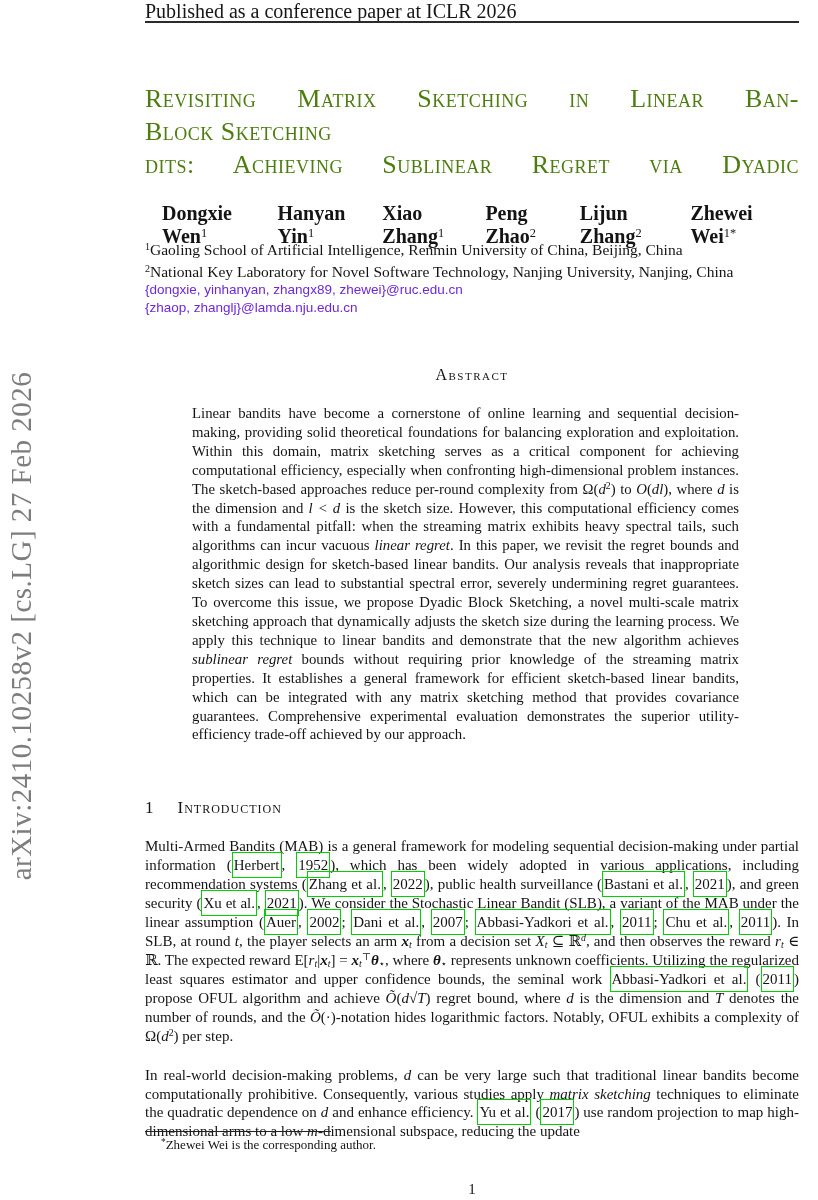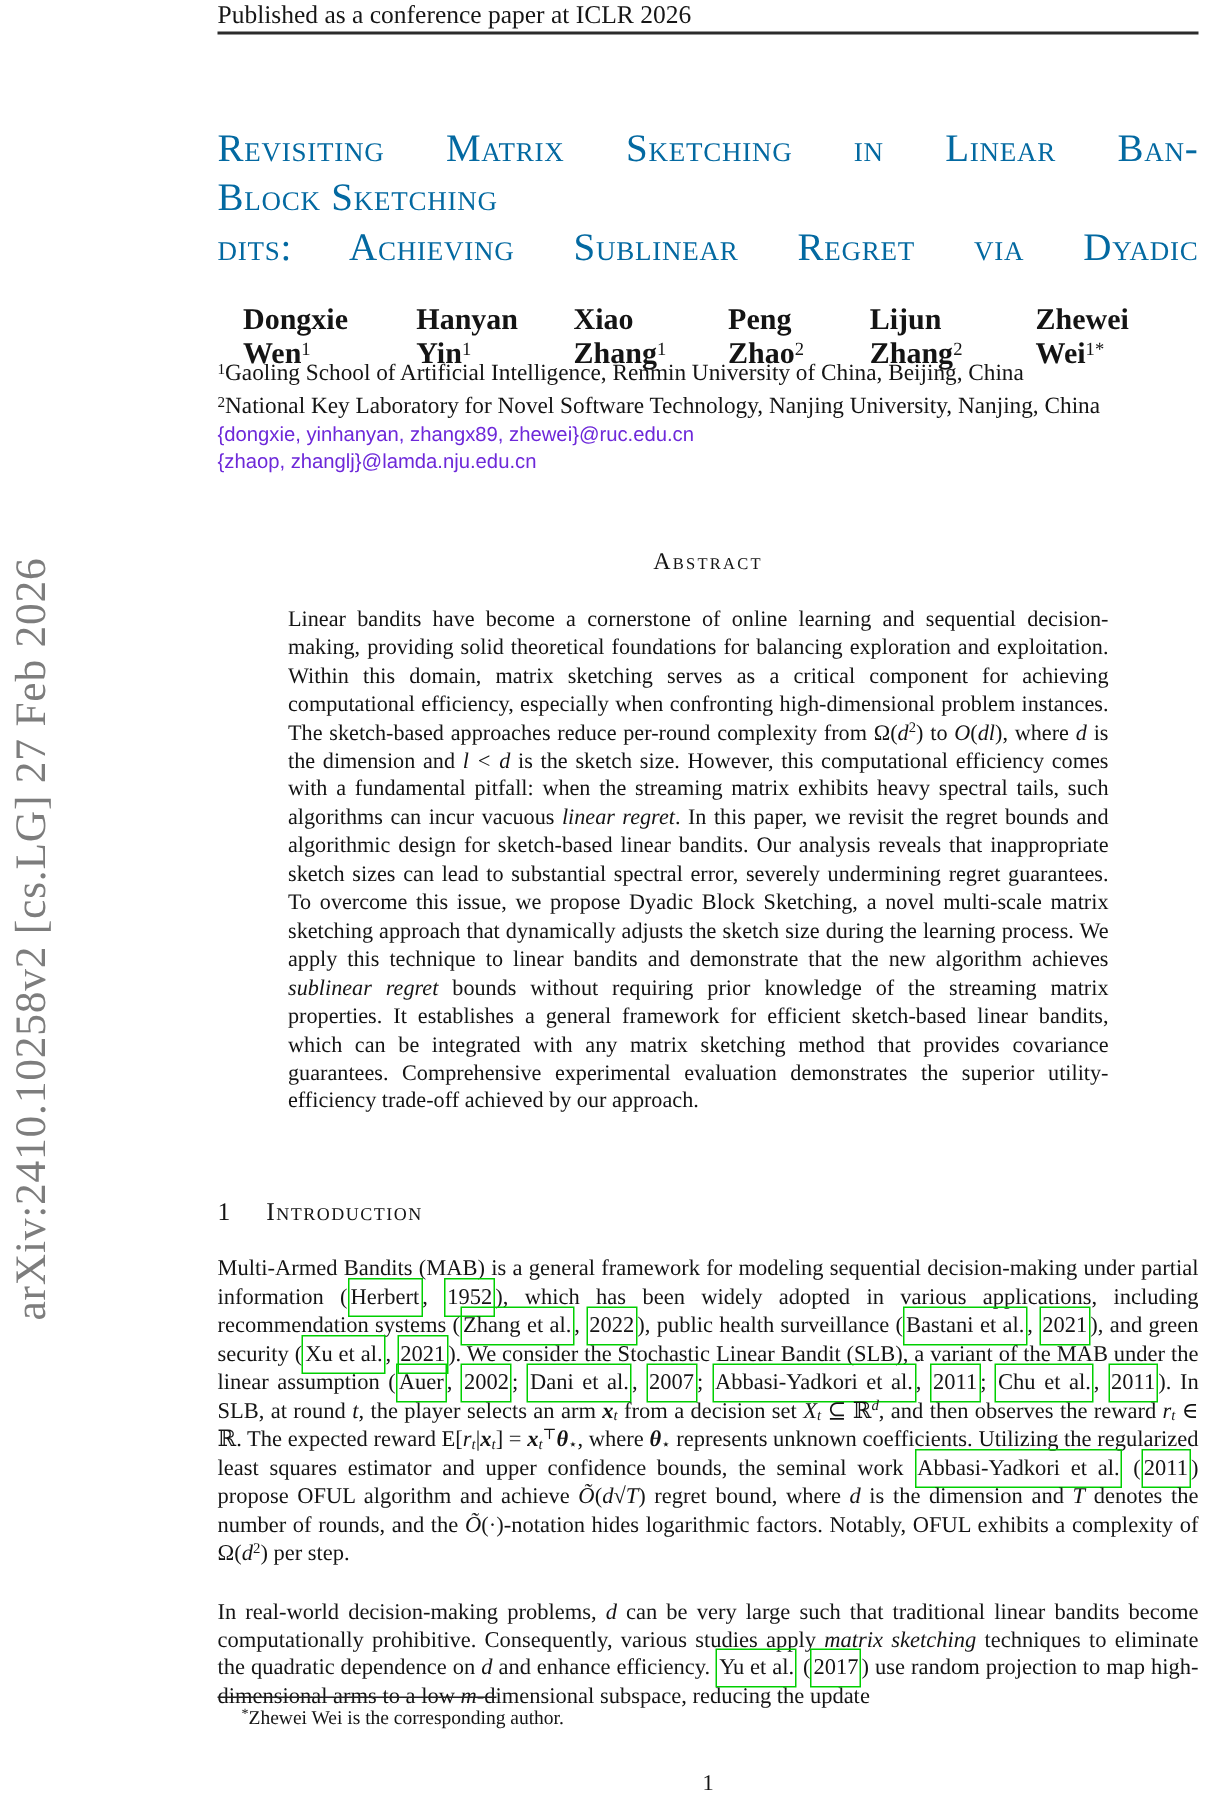--- a/index.html
+++ b/index.html
@@ -3,31 +3,31 @@
 <meta charset="utf-8">
 <style>
   html,body { margin:0; padding:0; background:#ffffff; }
   body { font-family:"Liberation Serif","DejaVu Serif",serif; color:#141414;
          -webkit-font-smoothing:antialiased; }
   :root { --cite-color:#00cf00; --arxiv-gray:#7d7d7d; }
 
   .page { position:relative; width:818px; height:1200px; background:#ffffff; overflow:hidden; }
 
   .running-header { position:absolute; left:145px; top:0px; width:654px;
-                    font-size:17px; color:#161616; }
+                    font-size:20px; color:#161616; }
   .header-rule { position:absolute; left:145px; top:21px; width:654px;
                  border-top:2px solid #2b2b2b; }
 
   .arxiv-stamp { position:absolute; top:609px; left:-303px; width:650px; height:34px;
                  transform:rotate(-90deg); text-align:center; white-space:nowrap;
                  font-size:29px; color:var(--arxiv-gray); letter-spacing:0.5px; }
 
   .title { position:absolute; left:145px; top:82px; width:654px; margin:0;
            font-size:26px; line-height:33px; font-weight:normal;
-           font-variant:small-caps; letter-spacing:0.5px; color:#0369a1; }
+           font-variant:small-caps; letter-spacing:0.5px; color:#4d7c0f; }
   .title-line { display:block; }
   .title-line.just { text-align:justify; text-align-last:justify; }
 
   .authors { position:absolute; left:145px; top:202px; width:654px; box-sizing:border-box;
              padding-left:17px; display:flex; justify-content:space-between;
              font-weight:bold; font-size:20px; }
   .author sup { font-size:62%; vertical-align:0.45em; font-weight:normal; }
 
   .affils { position:absolute; left:145px; top:237px; width:654px;
             font-size:15.5px; line-height:19.5px; }

